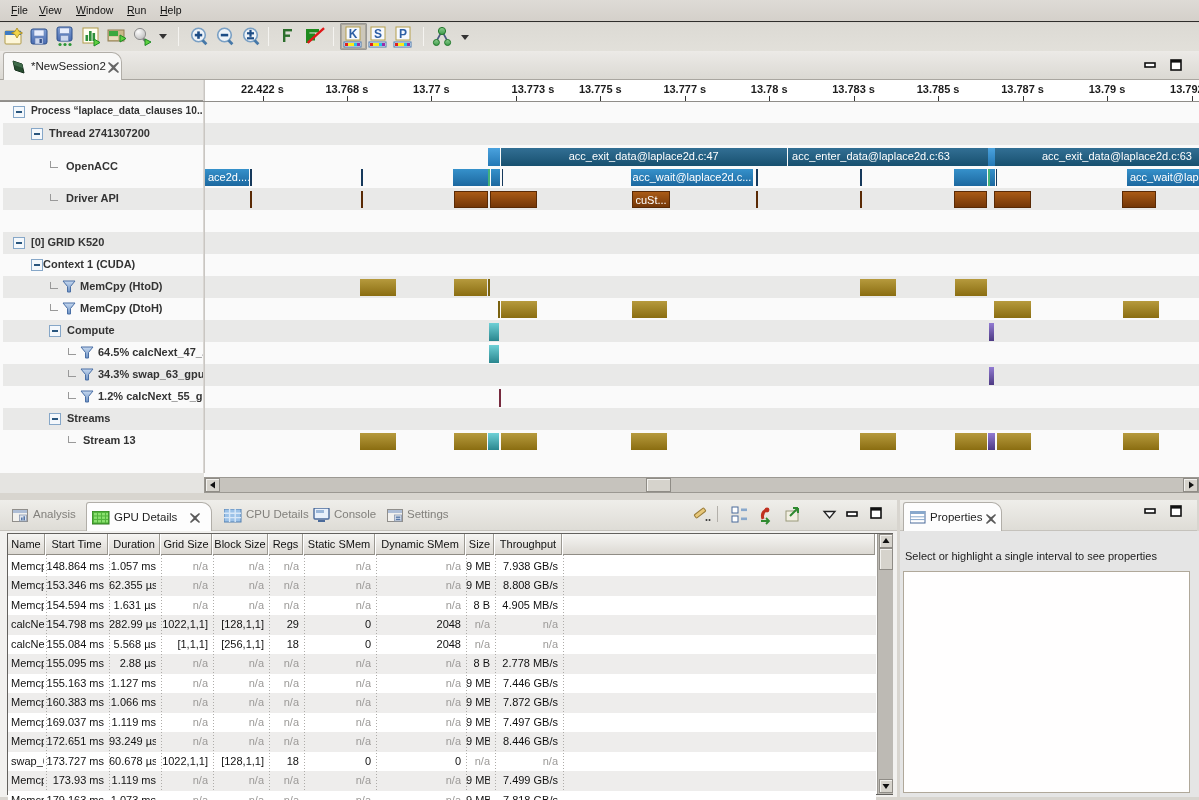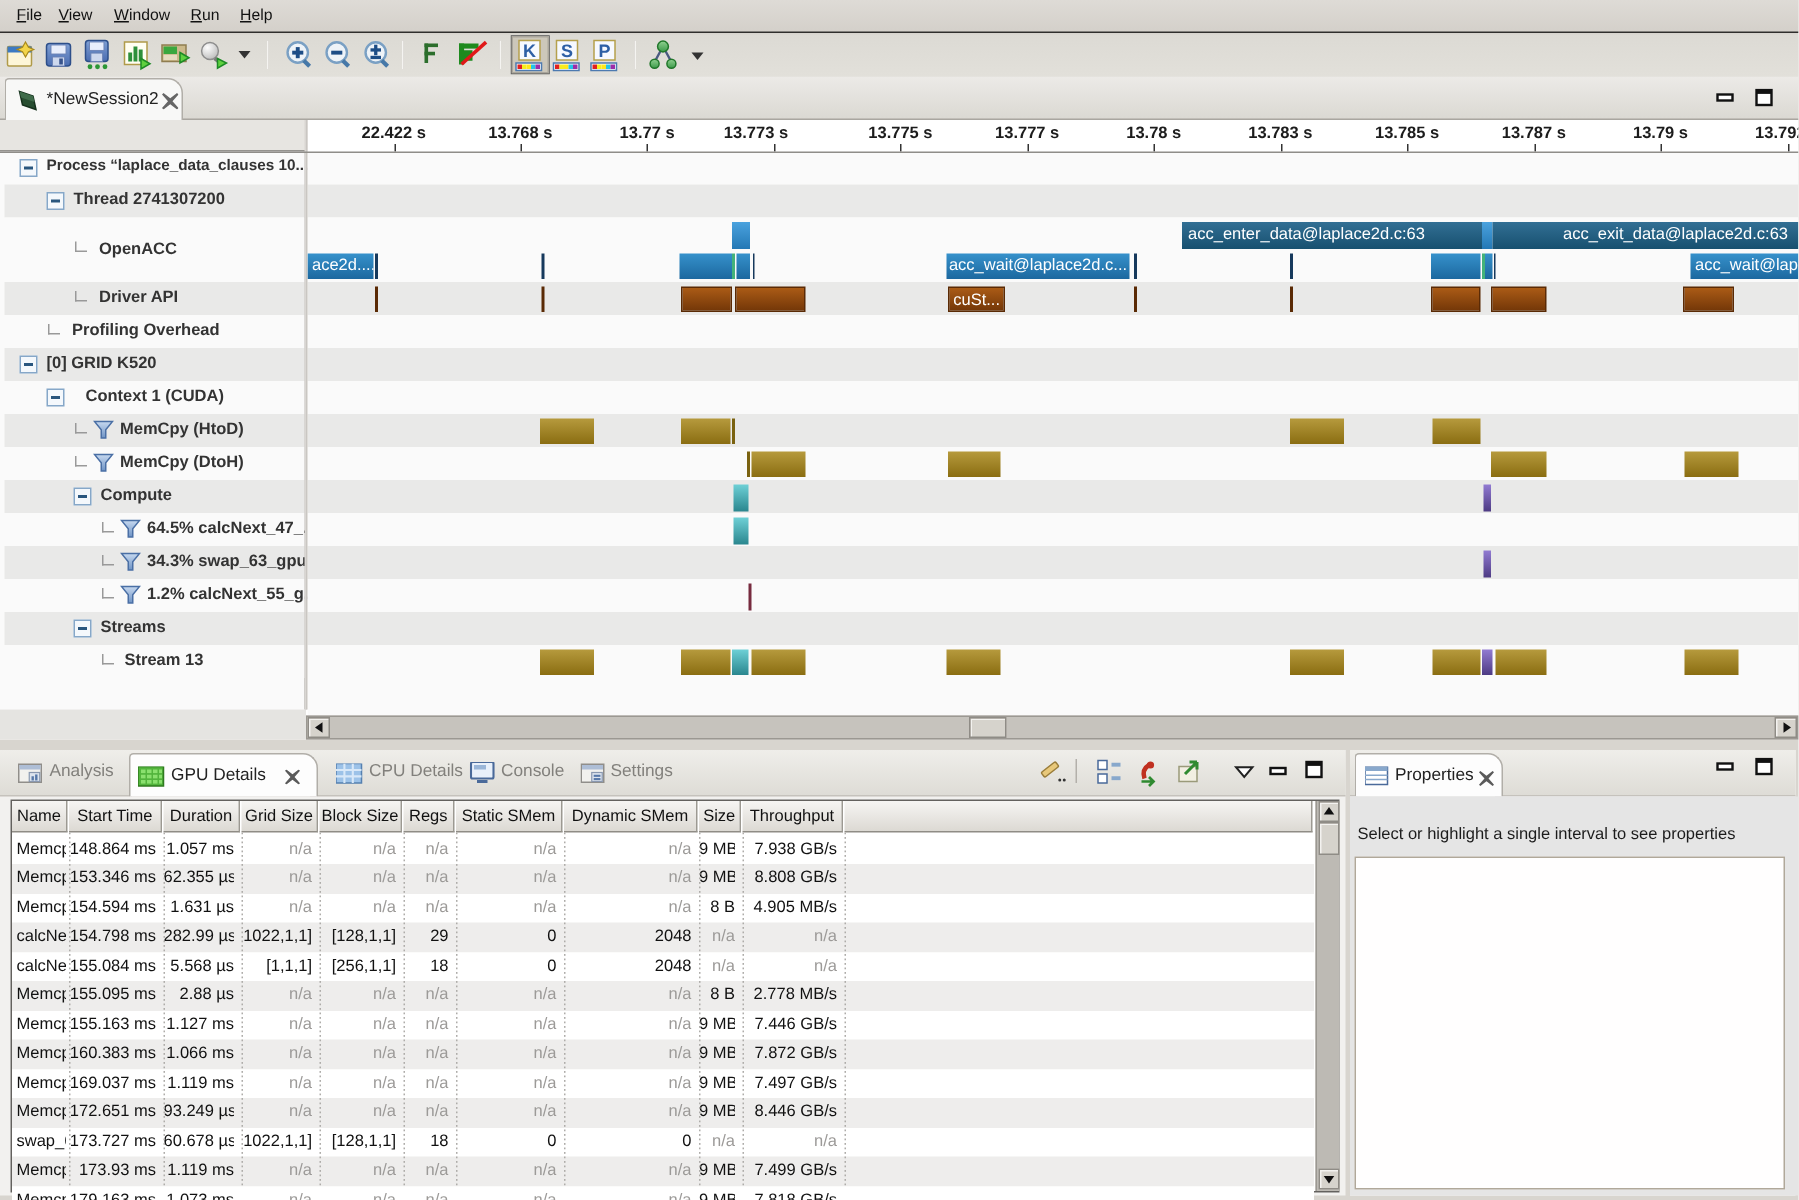--- a/index.html
+++ b/index.html
@@ -273,31 +273,27 @@
         <span class="tl" style="left:46px">Thread 2741307200</span>
       </div>
 <div class="lrow rw" style="top:65px;height:43px">
         <span class="lsh" style="left:47px;top:16px"></span>
         <span class="tl" style="left:63px;top:15px">OpenACC</span>
       </div>
 <div class="lrow rg" style="top:108px;height:22px">
         <span class="lsh" style="left:47px"></span>
         <span class="tl" style="left:63px">Driver API</span>
       </div>
-<div class="lrow rw" style="top:130px;height:22px">
-        <span class="lsh" style="left:29px"></span>
-        <span class="tl" style="left:45px">Profiling Overhead</span>
-      </div>
 <div class="lrow rg" style="top:152px;height:22px">
         <span class="expb" style="left:10px"></span>
         <span class="tl" style="left:28px">[0] GRID K520</span>
       </div>
 <div class="lrow rw" style="top:174px;height:22px">
         <span class="expb" style="left:28px"></span>
-        <span class="tl" style="left:54px">Context 1 (CUDA)</span>
+        <span class="tl" style="left:40px">Context 1 (CUDA)</span>
       </div>
 <div class="lrow rg" style="top:196px;height:22px">
         <span class="lsh" style="left:47px"></span>
         <svg class="fun" style="left:59px" width="14" height="13" viewBox="0 0 14 13">
           <path d="M1 1 L13 1 L8.5 6.5 L8.5 12 L5.5 12 L5.5 6.5 Z" fill="url(#fg)" stroke="#4a6fa5" stroke-width="1"></path>
         </svg>
         <span class="tl" style="left:77px">MemCpy (HtoD)</span>
       </div>
 <div class="lrow rw" style="top:218px;height:22px">
         <span class="lsh" style="left:47px"></span>
@@ -359,39 +355,42 @@
 <div class="trow rw" style="top:306px;height:22px"></div>
 <div class="trow rg" style="top:328px;height:22px"></div>
 <div class="trow rw" style="top:350px;height:22px"></div>
 <div class="trow rw" style="top:372px;height:25px"></div>
 <div class="axl" style="left:17.5px">22.422 s</div>
 <div class="tick" style="left:57.5px"></div>
 <div class="axl" style="left:101.9px">13.768 s</div>
 <div class="tick" style="left:141.9px"></div>
 <div class="axl" style="left:186.4px">13.77 s</div>
 <div class="tick" style="left:226.4px"></div>
-<div class="axl" style="left:259px">13.773 s</div>
+<div class="axl" style="left:288px">13.773 s</div>
 <div class="tick" style="left:310.9px"></div>
 <div class="axl" style="left:355.3px">13.775 s</div>
 <div class="tick" style="left:395.3px"></div>
 <div class="axl" style="left:439.8px">13.777 s</div>
 <div class="tick" style="left:479.8px"></div>
 <div class="axl" style="left:524.2px">13.78 s</div>
 <div class="tick" style="left:564.2px"></div>
 <div class="axl" style="left:608.6px">13.783 s</div>
 <div class="tick" style="left:648.6px"></div>
 <div class="axl" style="left:693.1px">13.785 s</div>
 <div class="tick" style="left:733.1px"></div>
 <div class="axl" style="left:777.6px">13.787 s</div>
 <div class="tick" style="left:817.6px"></div>
 <div class="axl" style="left:862.0px">13.79 s</div>
 <div class="tick" style="left:902.0px"></div>
 <div class="axl" style="left:946.5px">13.792 s</div>
 <div class="tick" style="left:986.5px"></div>
 <div class="bar b1l" style="left:282.5px;top:68px;width:12.5px;height:17.5px"></div>
+<div class="bar b1" style="left:295.5px;top:68px;width:286.5px;height:17.5px">
+        <span class="bl">acc_exit_data@laplace2d.c:47</span>
+      </div>
 <div class="bar b1" style="left:582.5px;top:68px;width:200.0px;height:17.5px">
         <span class="bls1">acc_enter_data@laplace2d.c:63</span>
       </div>
 <div class="bar b1l" style="left:782.5px;top:68px;width:7.0px;height:17.5px"></div>
 <div class="bar b1" style="left:790px;top:68px;width:204px;height:17.5px">
         <span class="bls2">acc_exit_data@laplace2d.c:63</span>
       </div>
 <div class="bar b2" style="left:0px;top:88.5px;width:43.5px;height:17.5px">
         <span class="bl2">ace2d....</span>
       </div>

